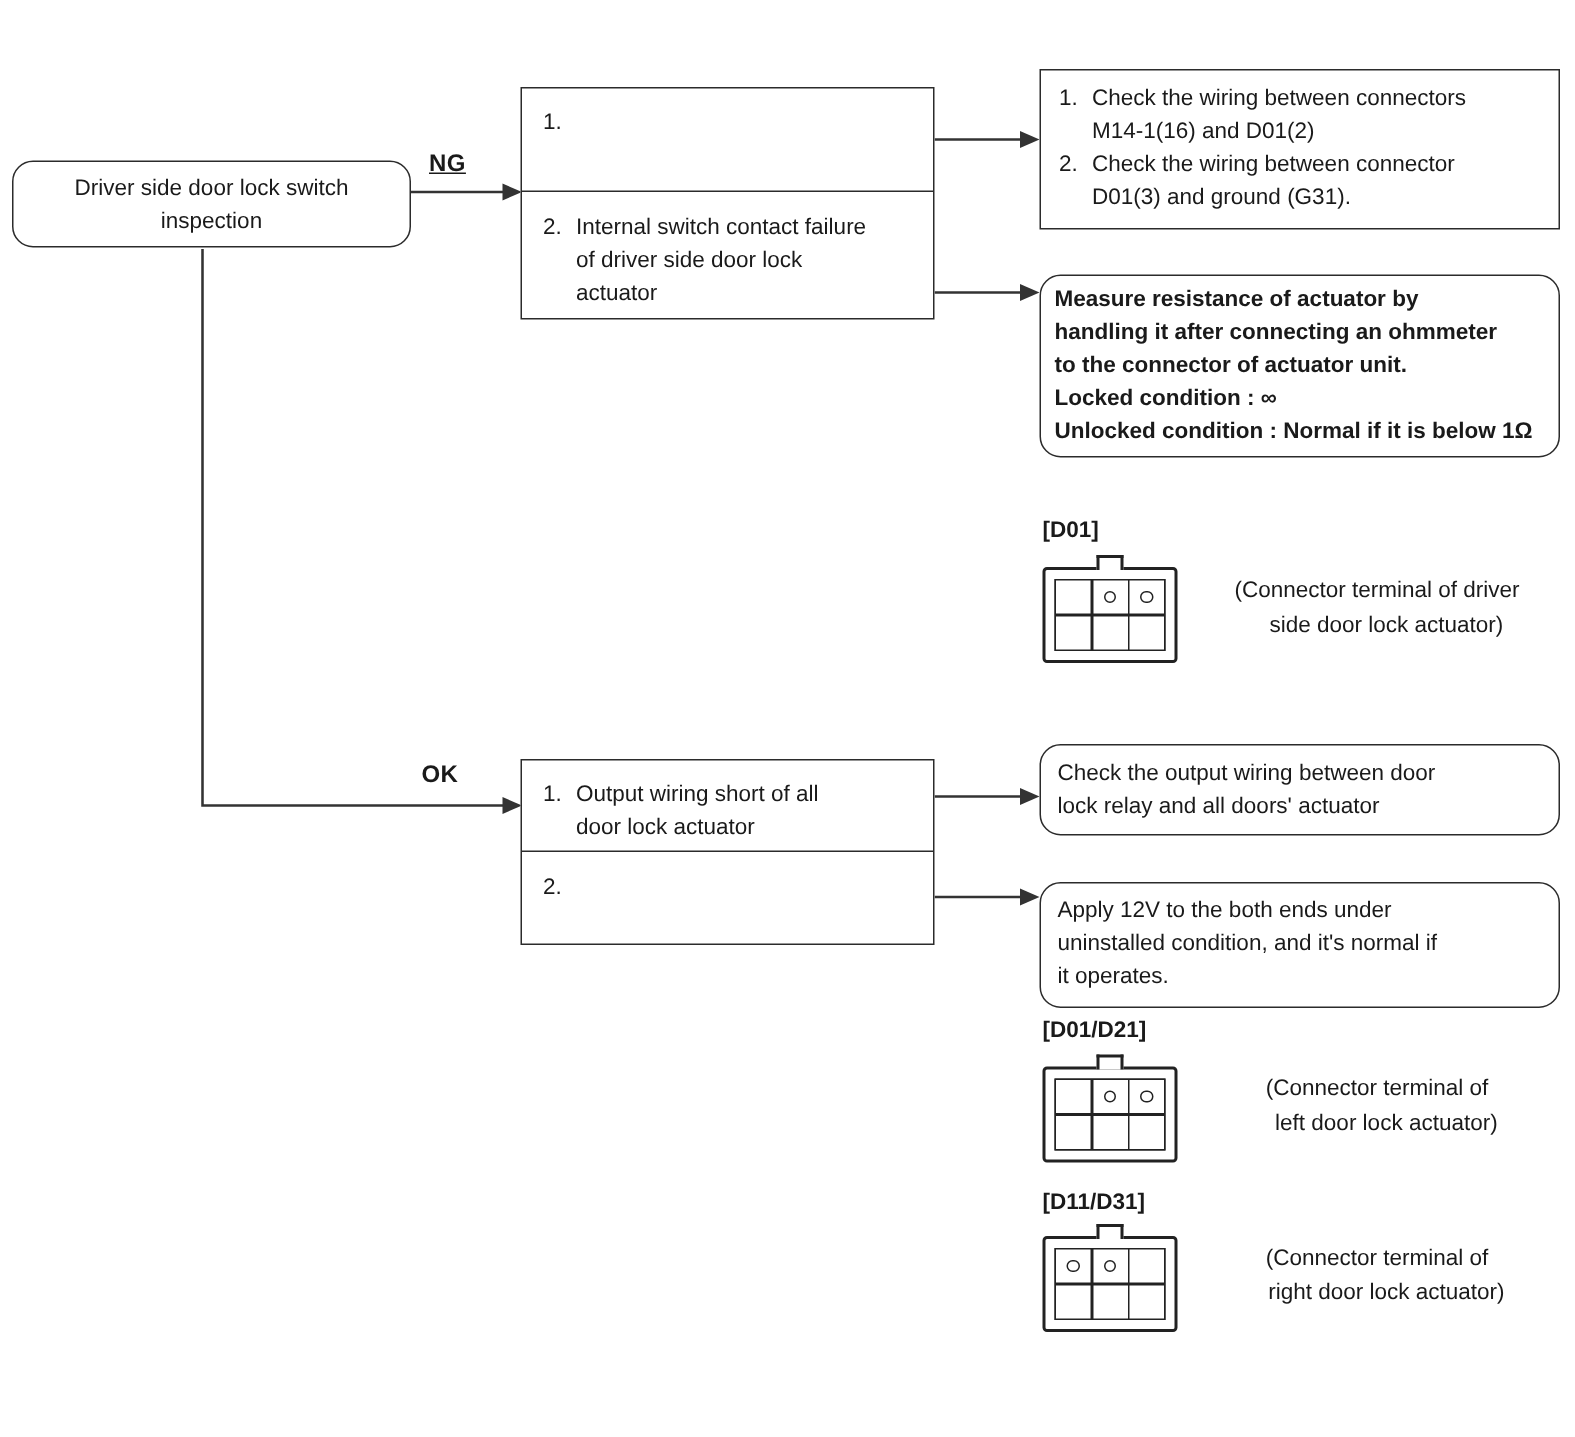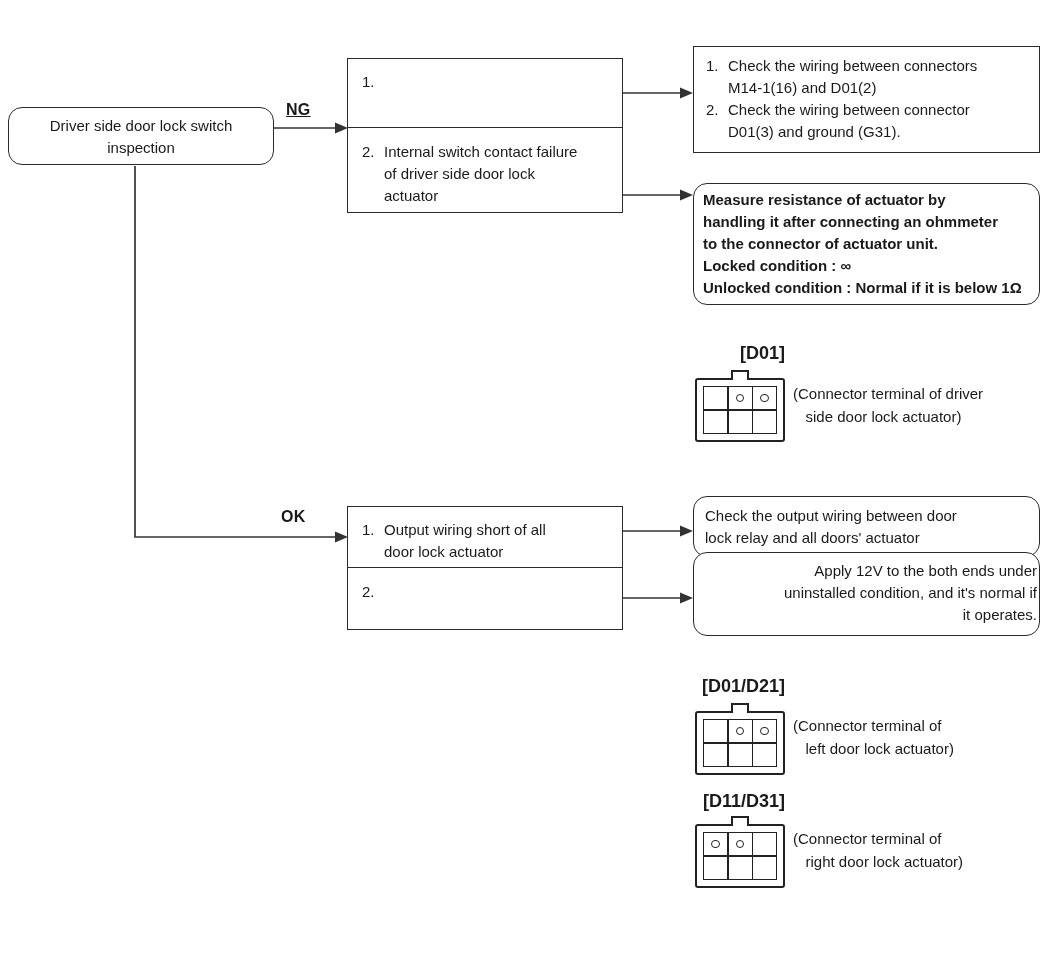--- a/index.html
+++ b/index.html
@@ -38,26 +38,26 @@
   #start-box   { left: 8px;   top: 107px; width: 266px; height: 58px; padding-top: 7px; }
   #ng-box      { left: 347px; top: 58px;  width: 276px; height: 155px; }
   #ng-box .cell-1 { box-sizing: border-box; height: 69px; border-bottom: 1.7px solid #2b2b2b; padding: 12px 4px 0 14px; }
   #ng-box .cell-2 { box-sizing: border-box; padding: 13px 4px 0 14px; }
   #check-wiring-box { left: 693px; top: 46px; width: 347px; height: 107px; padding: 8px 2px 0 12px; }
   #measure-box { left: 693px; top: 183px; width: 347px; height: 122px; padding: 5px 2px 0 9px; font-weight: bold; }
   #ok-box      { left: 347px; top: 506px; width: 276px; height: 124px; }
   #ok-box .cell-1 { box-sizing: border-box; height: 61px; border-bottom: 1.7px solid #2b2b2b; padding: 12px 4px 0 14px; }
   #ok-box .cell-2 { box-sizing: border-box; padding: 13px 4px 0 14px; }
   #check-output-box { left: 693px; top: 496px; width: 347px; height: 61px; padding: 8px 2px 0 11px; }
-  #apply-12v-box    { left: 693px; top: 552px; width: 347px; height: 84px; padding: 7px 2px 0 11px; text-align: right; }
+  #apply-12v-box    { left: 693px; top: 588px; width: 347px; height: 84px; padding: 7px 2px 0 11px; }
   #ng-label { left: 286px; top: 101px; text-decoration: underline; }
   #ok-label { left: 281px; top: 508px; }
   
   .conn-group { position: absolute; left: 695px; width: 350px; }
-  .conn-label { position: absolute; left: 0; width: 90px; text-align: right; font-weight: bold; font-size: 18px; line-height: 15px; }
+  .conn-label { position: absolute; left: 0; width: 90px; text-align: left; font-weight: bold; font-size: 15px; line-height: 15px; }
   .conn-icon {
     position: absolute; left: 0;
     width: 90px; height: 64px;
     border: 2.6px solid #222222;
     border-radius: 3px;
     background: #ffffff;
     box-sizing: border-box;
   }
   .conn-tab {
     position: absolute;
@@ -80,21 +80,21 @@
     border: 1.5px solid #222222;
   }
   .conn-cell { background: #ffffff; display: flex; align-items: center; justify-content: center; }
   .pin {
     width: 8.5px; height: 8.5px;
     border: 1.6px solid #222222;
     border-radius: 50%;
     box-sizing: border-box;
     background: #ffffff;
   }
-  .conn-caption { position: absolute; left: 98px; width: 250px; line-height: 23px; }
+  .conn-caption { position: absolute; left: 98px; width: 250px; line-height: 23px; text-align: center; }
   #conn-d01    .conn-label { top: 0; }   #conn-d01    .conn-icon { top: 32px; } #conn-d01    .conn-caption { top: 36px; }
   #conn-d01d21 .conn-label { top: 0; }   #conn-d01d21 .conn-icon { top: 32px; } #conn-d01d21 .conn-caption { top: 35px; }
   #conn-d11d31 .conn-label { top: 0; }   #conn-d11d31 .conn-icon { top: 30px; } #conn-d11d31 .conn-caption { top: 33px; }
   #conn-d01    { top: 346px; height: 96px; }
   #conn-d01d21 { top: 679px; height: 96px; }
   #conn-d11d31 { top: 794px; height: 94px; }
   #wires { position: absolute; left: 0; top: 0; pointer-events: none; }
 </style>
 </head>
 <body>

